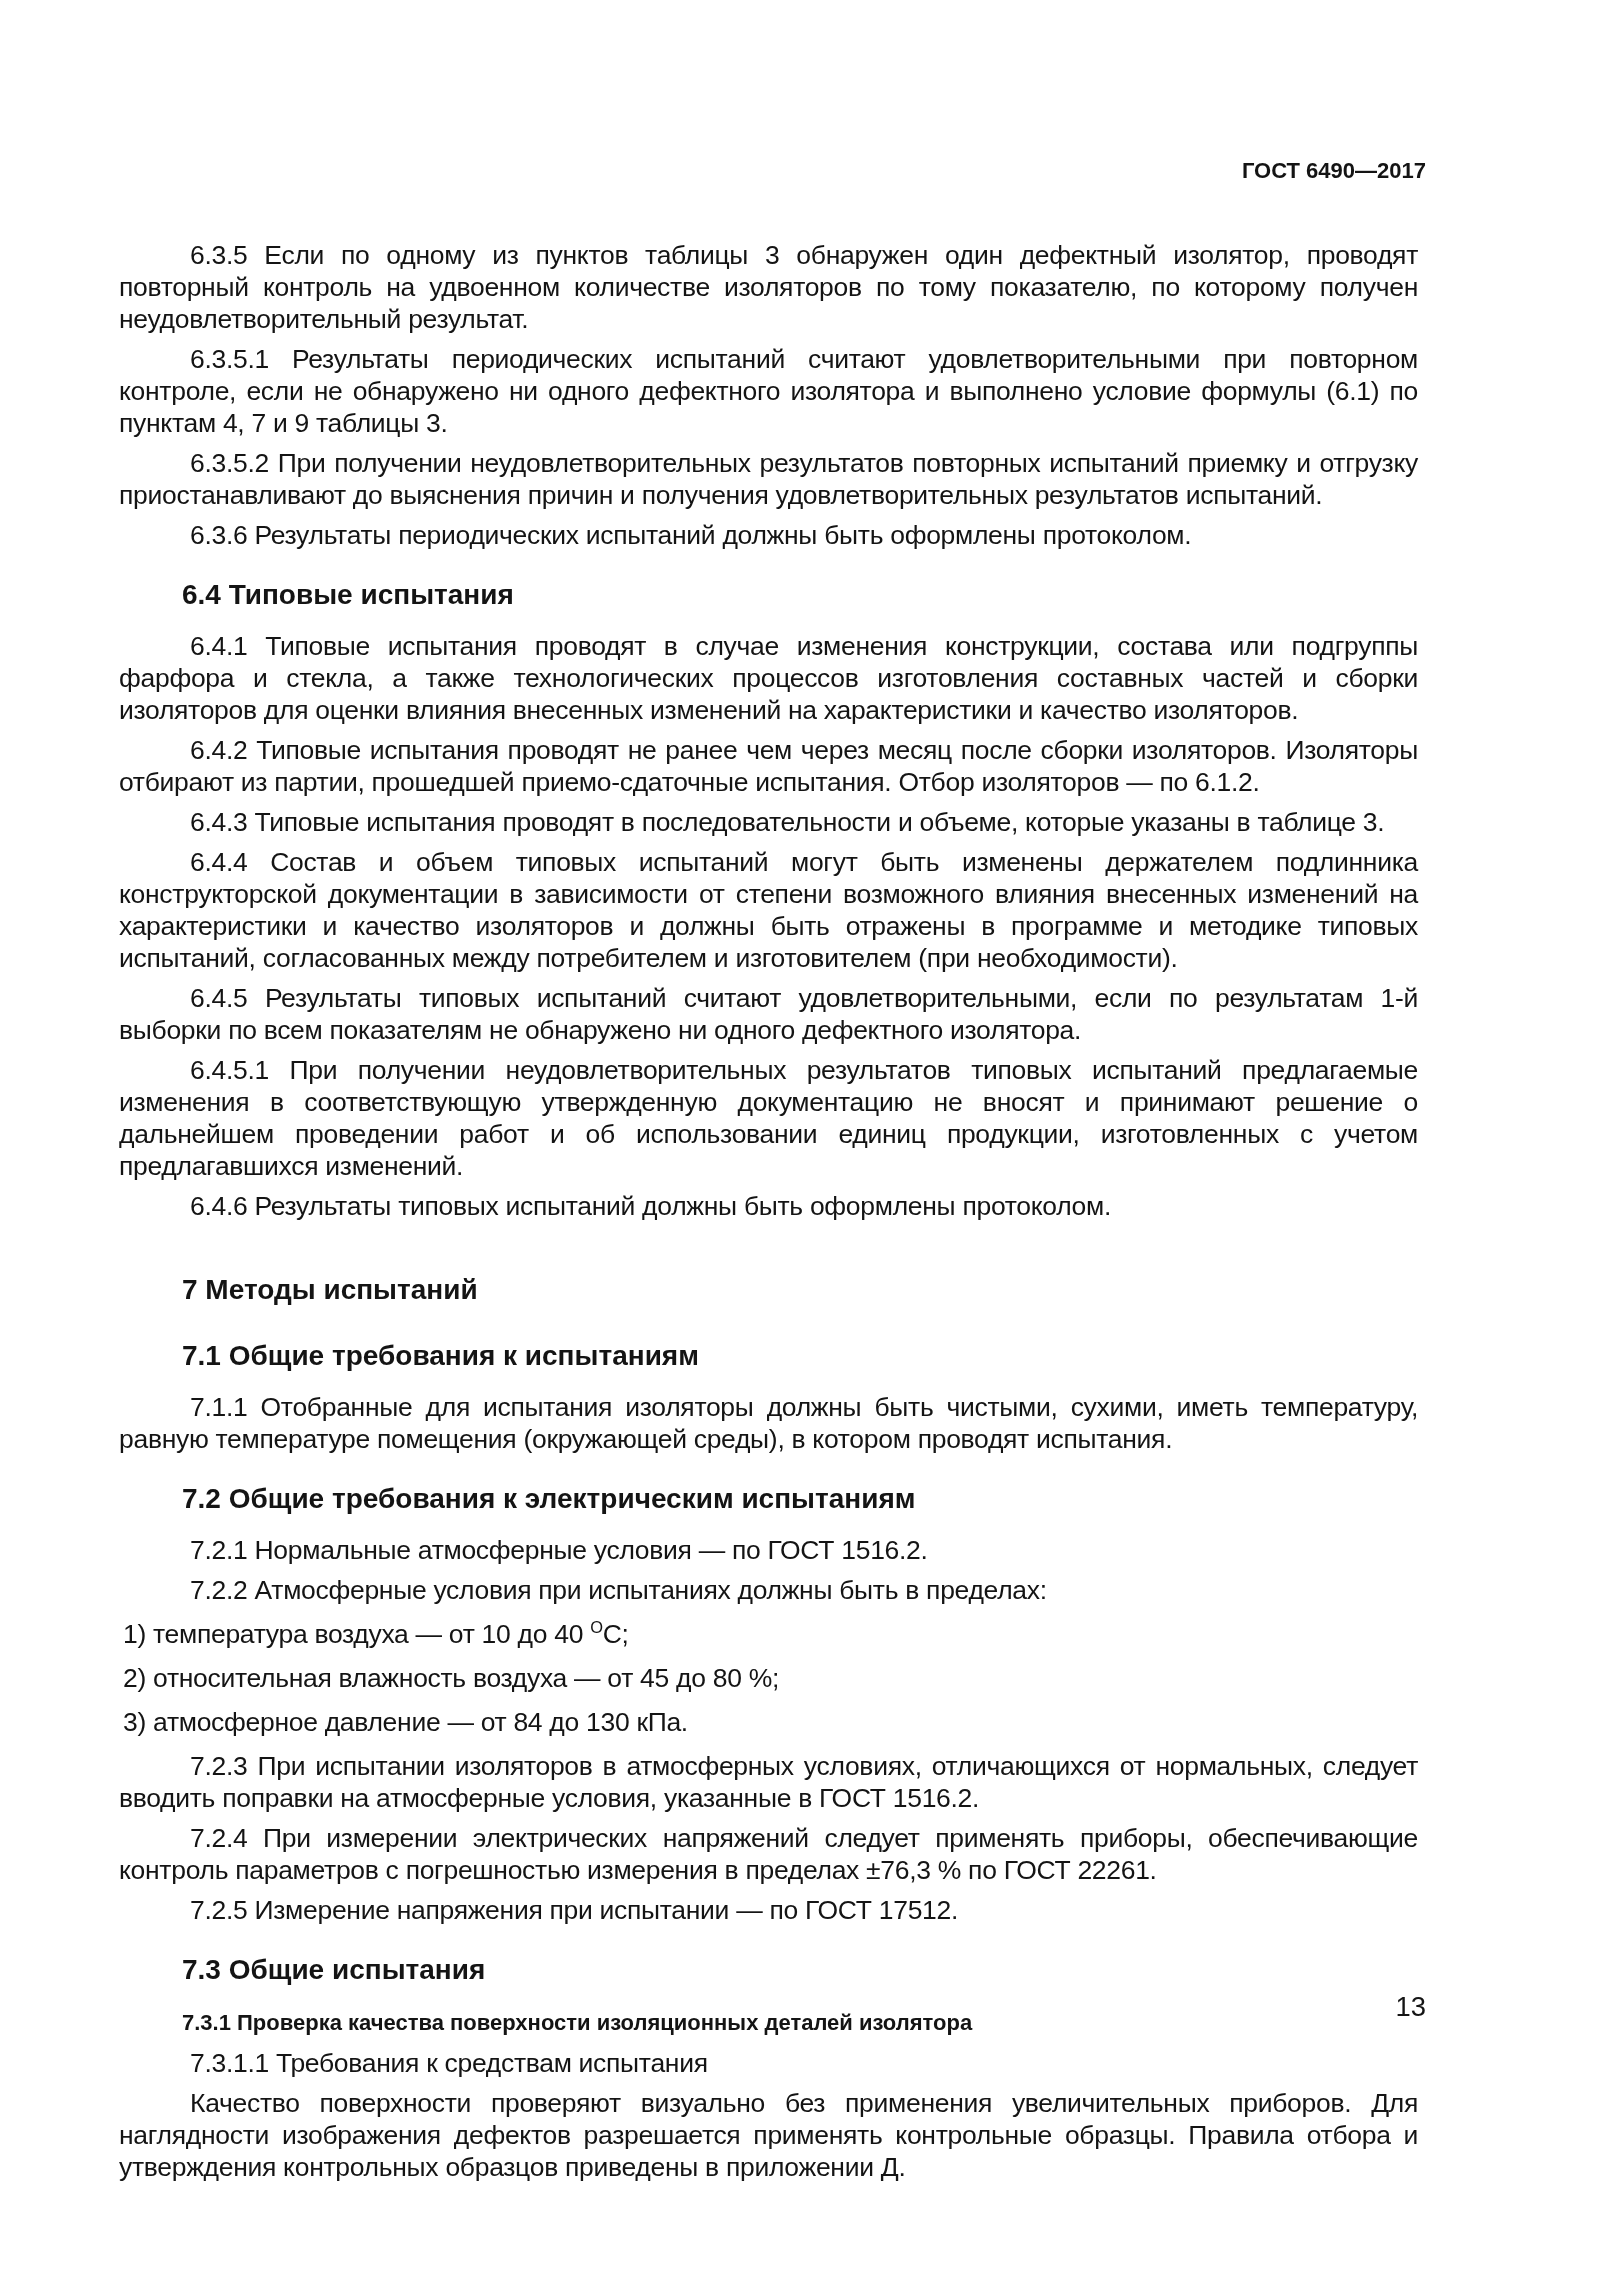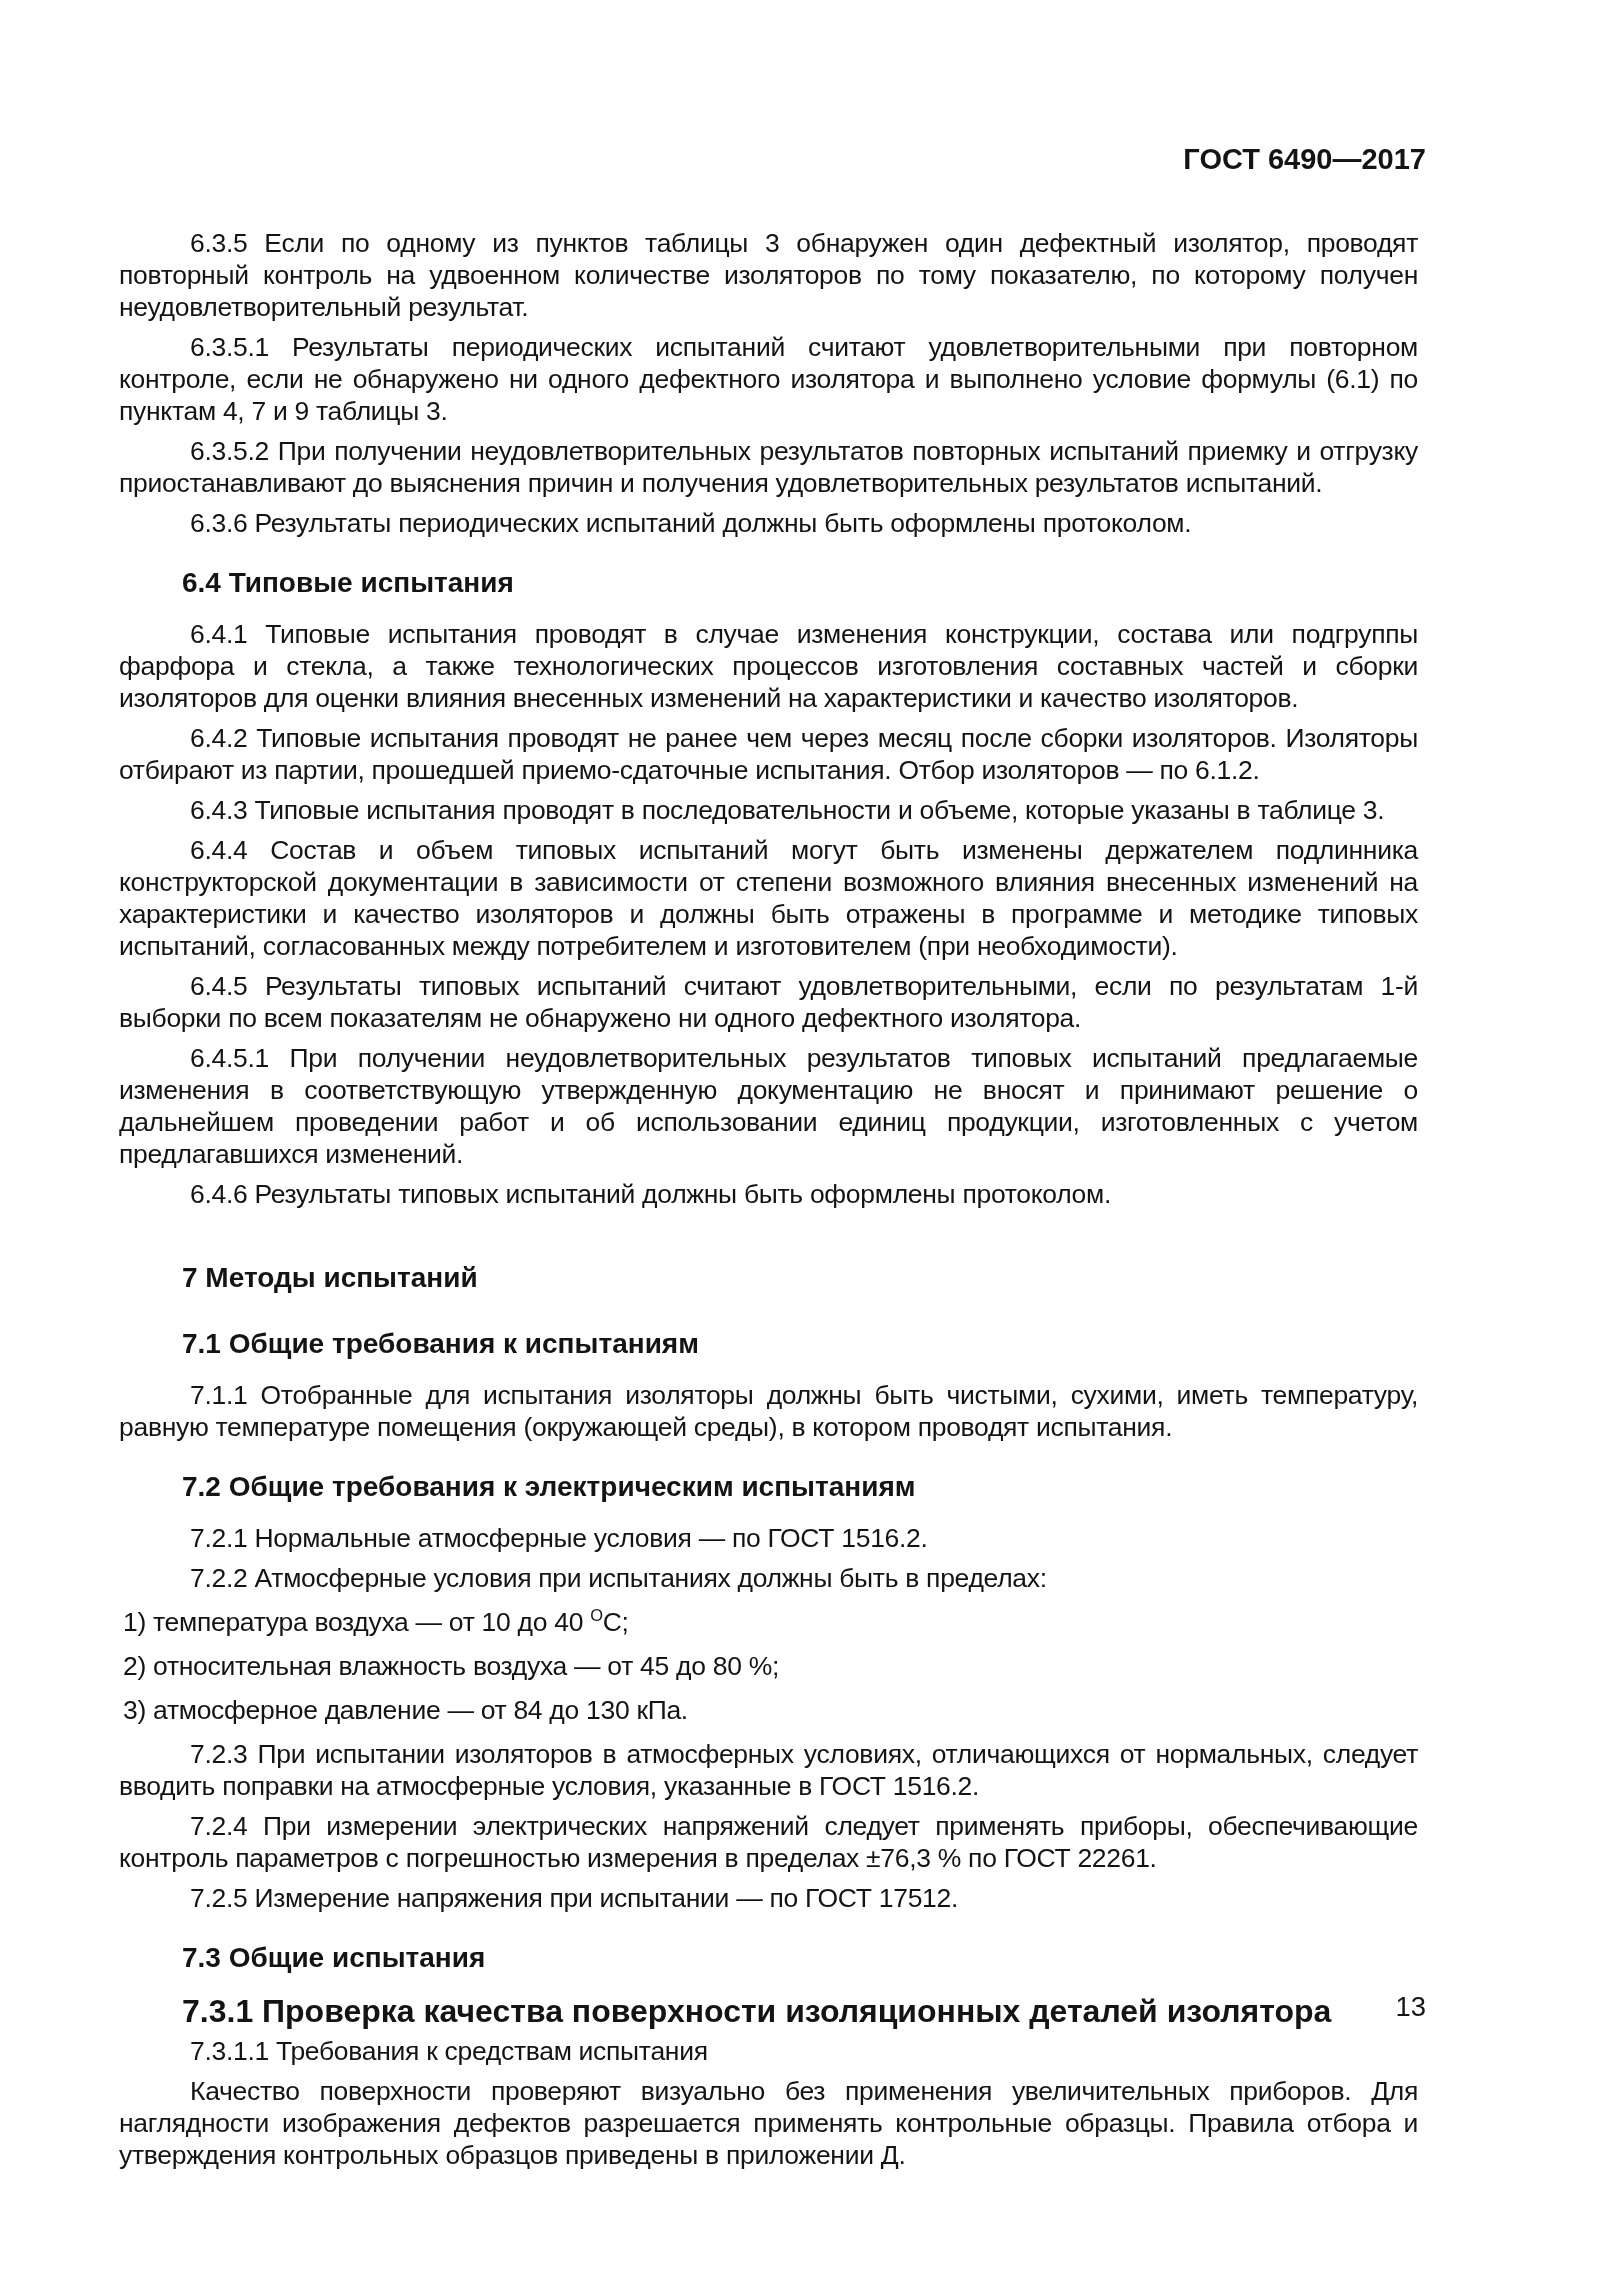--- a/index.html
+++ b/index.html
@@ -18,23 +18,23 @@
   }
   .content {
     position: absolute;
     left: 111px;
     top: 143px;
     width: 1315px;
   }
   .doc-header {
     text-align: right;
     font-weight: bold;
-    font-size: 29px;
+    font-size: 22px;
     line-height: 32px;
-    margin: 0 0 52px 0;
+    margin: 12px 0 52px 0;
   }
   .para {
     font-size: 26.5px;
     line-height: 32px;
     letter-spacing: -0.3px;
     text-align: justify;
     text-indent: 71px;
     margin: 8px;
     hyphens: auto;
   }
@@ -55,21 +55,21 @@
   }
   .h-chapter {
     font-weight: bold;
     font-size: 28px;
     line-height: 45px;
     text-indent: 71px;
     margin: 45px 0 19.6px 0;
   }
   .h-sub {
     font-weight: bold;
-    font-size: 32px;
+    font-size: 22px;
     line-height: 32px;
     text-indent: 71px;
     margin: 20.6px 0 0 0;
   }
   .sup {
     vertical-align: super;
     font-size: 0.62em;
     line-height: 0;
   }
   .page-number {

